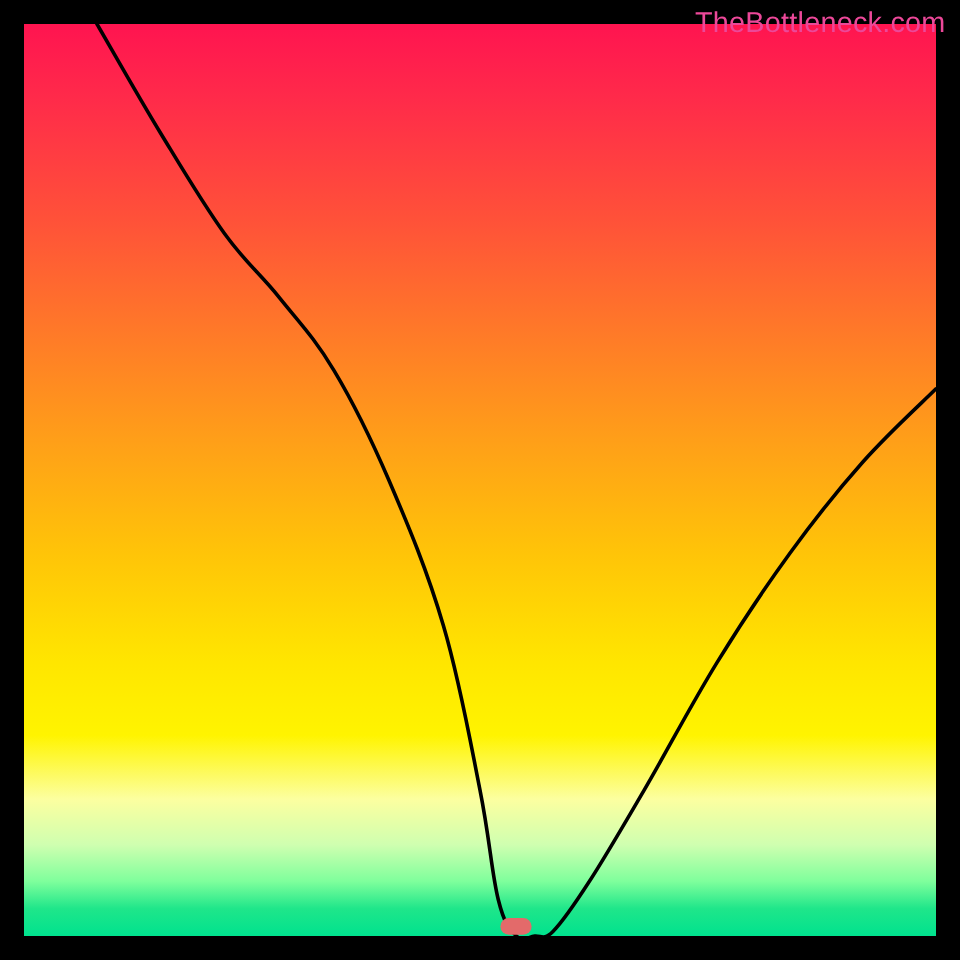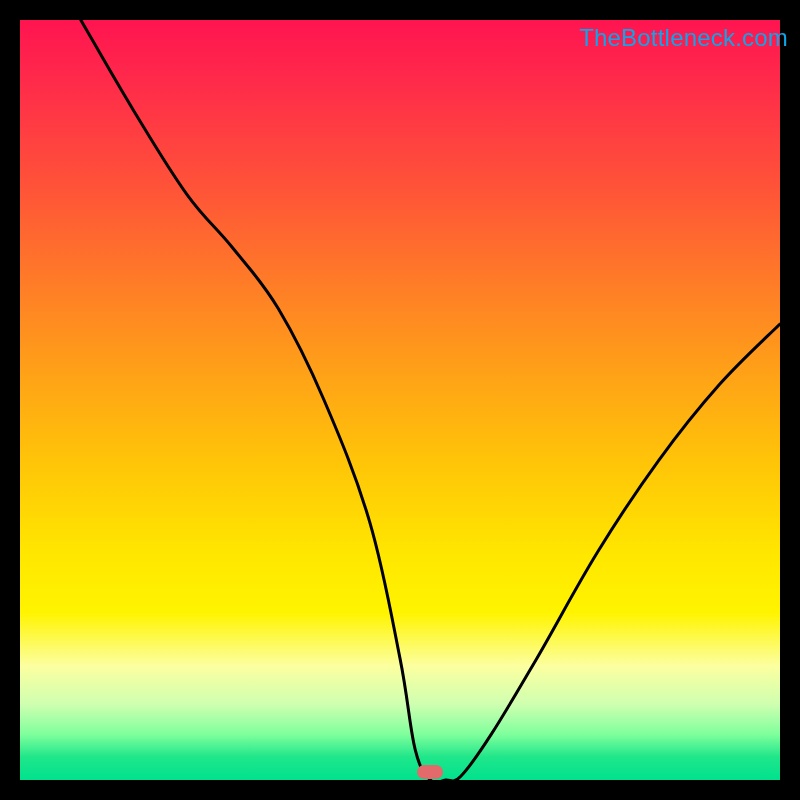--- a/index.html
+++ b/index.html
@@ -5,25 +5,25 @@
   * { margin: 0; padding: 0; box-sizing: border-box; }
   html, body { width: 800px; height: 800px; overflow: hidden; background: #000; }
   .frame {
     position: relative;
     width: 800px;
     height: 800px;
     background: #000;
   }
   .watermark {
     position: absolute;
-    top: 24px;
+    top: 6px;
     right: 12px;
     font-family: Arial, Helvetica, sans-serif;
     font-size: 24px;
-    color: #0ea5e9;
+    color: #ec4899;
     font-weight: 400;
     letter-spacing: 0.2px;
     z-index: 10;
   }
   .plot {
     position: absolute;
     left: 20px;
     top: 20px;
     width: 760px;
     height: 760px;

